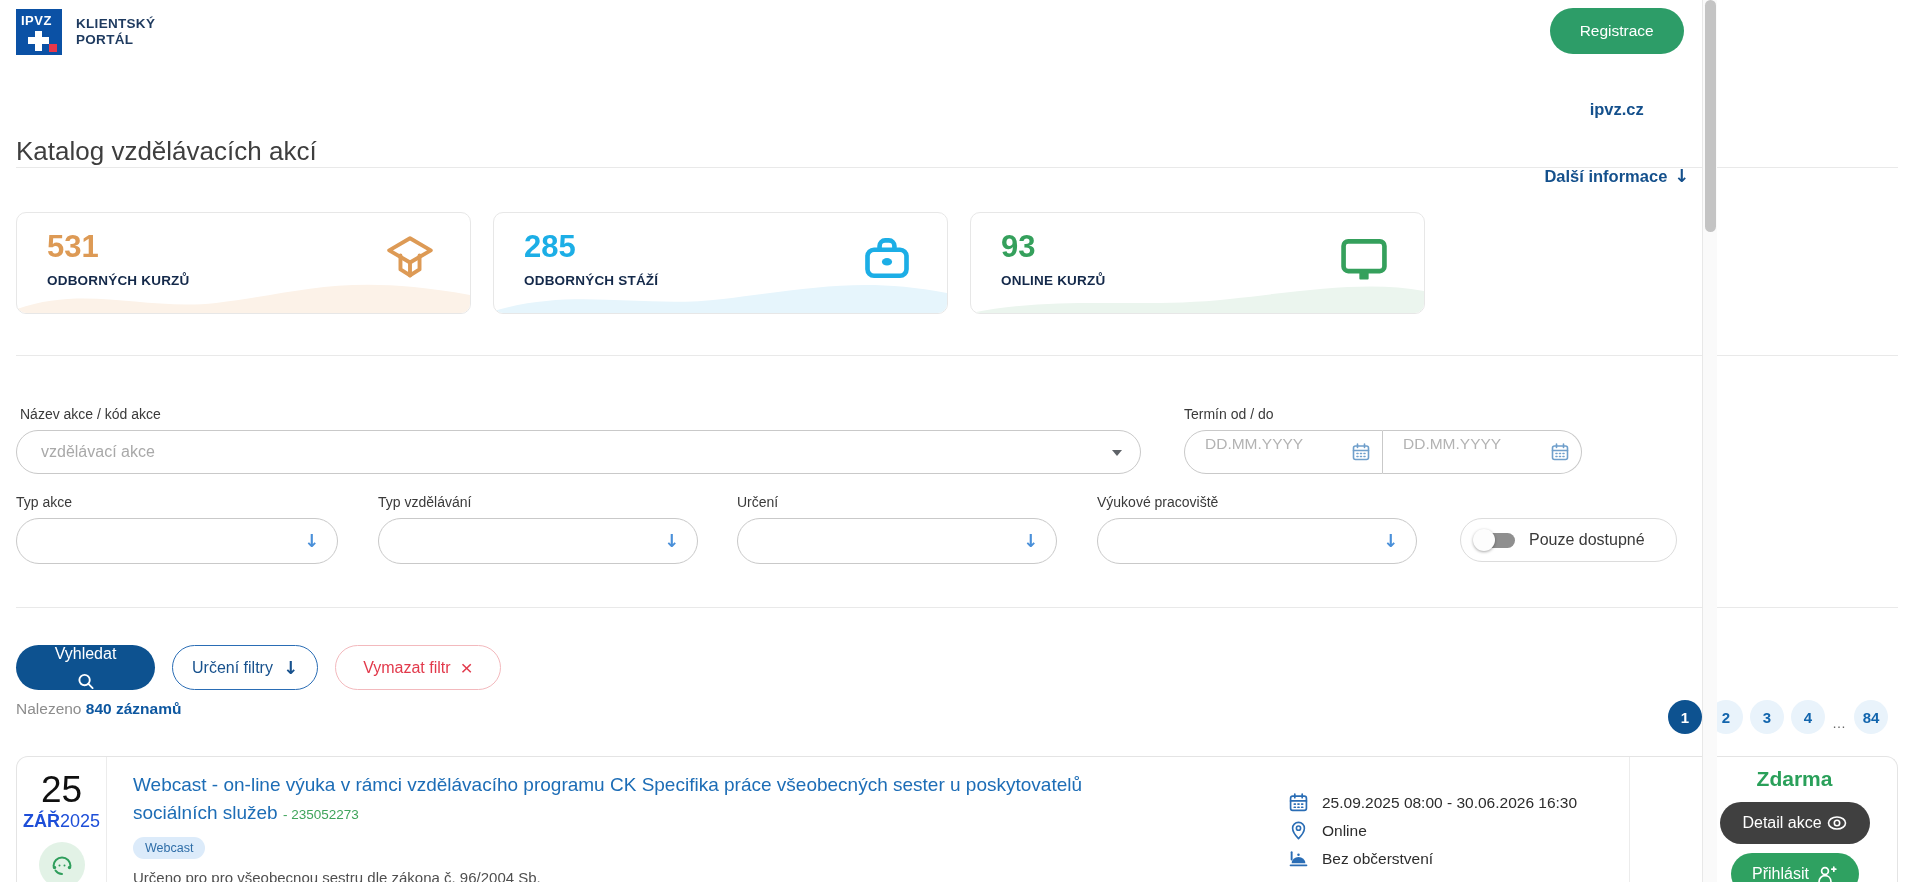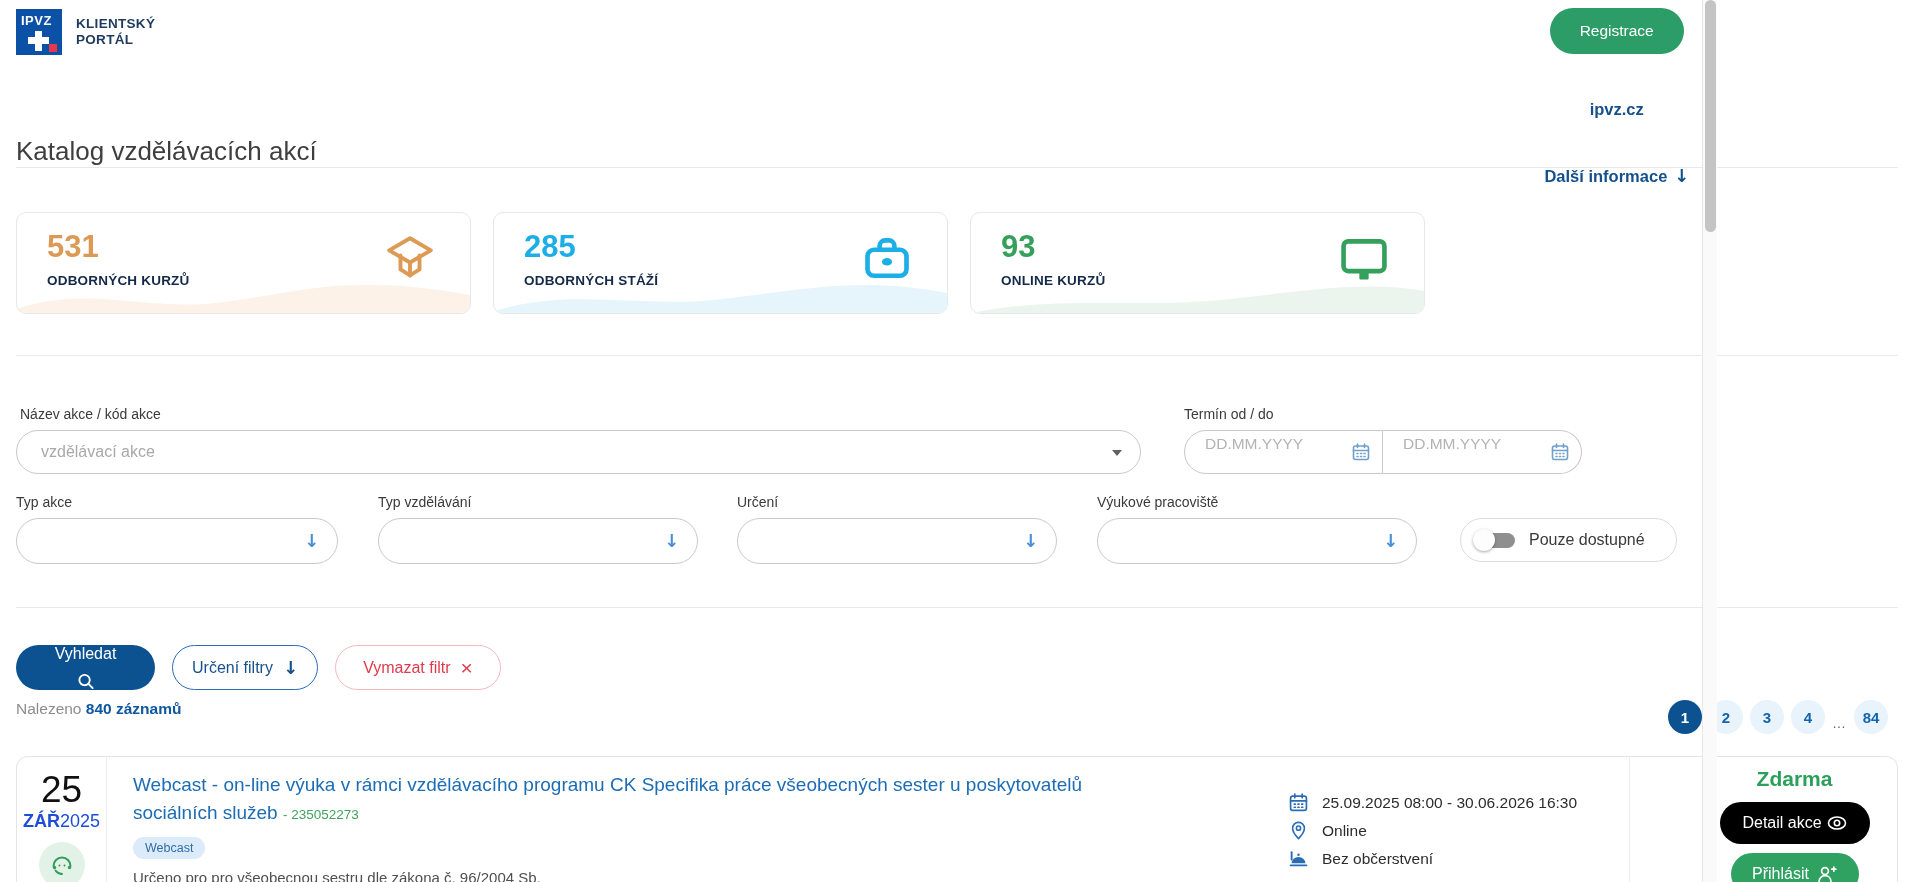--- a/index.html
+++ b/index.html
@@ -103,21 +103,21 @@
   .event-tag { display:inline-block; margin-top:8px; background:#DCEBFA; color:#2F6EA8;
     font-size:12.5px; padding:4px 12px; border-radius:11px; }
   .event-desc { margin-top:10px; font-size:15px; color:#4F4F4F; }
   .details-col { width:340px; flex:0 0 auto; padding-top:36px; }
   .detail-row { display:flex; align-items:flex-end; gap:14px; margin-bottom:9px; }
   .detail-icon { width:19px; height:19px; flex:0 0 auto; }
   .detail-text { font-size:15.5px; color:#2C2C2C; }
   .action-col { width:268px; flex:0 0 auto; border-left:1px solid #ECECEC; padding-left:62px;
     display:flex; flex-direction:column; align-items:center; padding-top:10px; }
   .price-label { font-size:21px; font-weight:bold; color:#2AA05A; }
-  .btn-detail { width:150px; height:42px; margin-top:11px; background:#000000; color:#fff;
+  .btn-detail { width:150px; height:42px; margin-top:11px; background:#404040; color:#fff;
     border:none; border-radius:21px; font-size:16px; display:flex; align-items:center;
     justify-content:center; gap:5px; cursor:pointer; font-family:"Liberation Sans", sans-serif; }
   .btn-register { width:128px; height:42px; margin-top:9px; background:#2FA161; color:#fff;
     border:none; border-radius:21px; font-size:16px; display:flex; align-items:center;
     justify-content:center; gap:8px; cursor:pointer; font-family:"Liberation Sans", sans-serif; }
 
   
   .scrollbar-track { position:absolute; right:0; top:0; width:15px; height:882px;
     background:#FAFAFA; border-left:1px solid #E8E8E8; }
   .scrollbar-thumb { position:absolute; left:2px; top:0; width:11px; height:232px;

